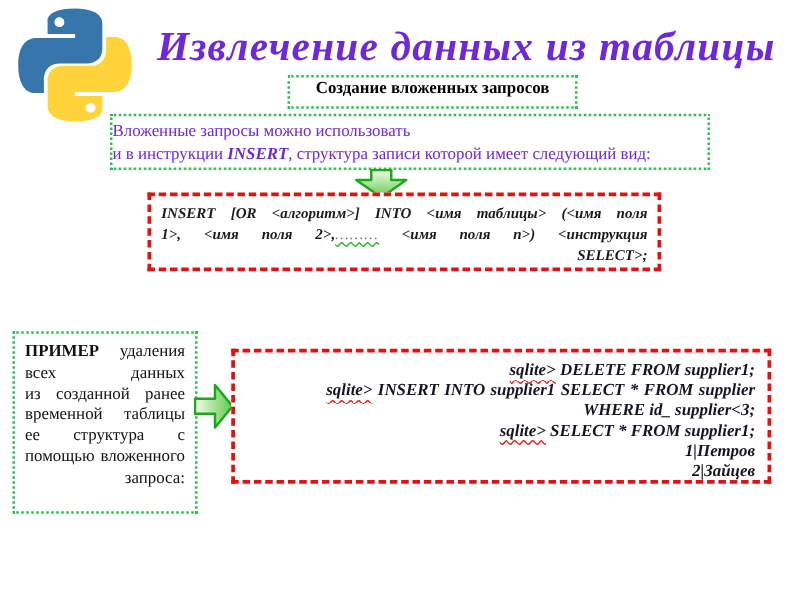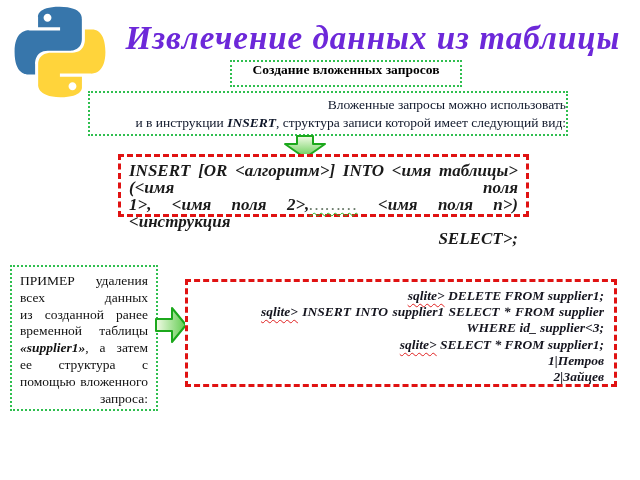--- a/index.html
+++ b/index.html
@@ -18,41 +18,41 @@
   .subtitle-box {
     position: absolute; left: 230px; top: 60px; width: 232px; height: 27px;
     border: 2px dotted #2fbf4f; background: #fff;
     display: flex; justify-content: center;
     font-weight: 700; font-size: 13.5px;
   }
 
   .intro-box {
     position: absolute; left: 88px; top: 91px; width: 480px; height: 45px;
     border: 2px dotted #2fbf4f; background: #fff;
-    text-align: right; font-size: 13.5px; line-height: 17.5px; padding-top: 3px;
-    color: #0f172a;
+    text-align: left; font-size: 13.5px; line-height: 17.5px; padding-top: 3px;
+    color: #6d28d9;
   }
   .kw { font-weight: 700; font-style: italic; }
 
   .arrow-down { position: absolute; left: 283px; top: 135px; }
   .arrow-right { position: absolute; left: 155px; top: 304px; }
 
   .syntax-box {
     position: absolute; left: 118px; top: 154px; width: 411px; height: 63px;
     border: 3px dashed #e01212; background: #fff;
-    padding: 5px 8px; font-style: italic; font-weight: 700; font-size: 17px;
+    padding: 5px 8px; font-style: italic; font-weight: 700; font-size: 12px;
     line-height: 17px; color: #1a1a1a;
   }
 
   .example-box {
     position: absolute; left: 10px; top: 265px; width: 148px; height: 146px;
     border: 2px dotted #2fbf4f; background: #fff;
     padding: 6px 8px; font-size: 13.5px; line-height: 16.8px; color: #111;
   }
-  .ex-b { font-weight: 400; }
+  .ex-b { font-weight: 700; }
   .ex-n { font-weight: 700; font-style: italic; }
 
   .console-box {
     position: absolute; left: 185px; top: 279px; width: 432px; height: 108px;
     border: 3px dashed #e01212; background: #fff;
     padding: 6px 10px 5px 6px; font-style: italic; font-weight: 700;
     font-size: 13.5px; line-height: 16.2px; color: #15151f;
   }
   .ind { text-indent: 30px; }
 
@@ -111,21 +111,20 @@
     <div class="jline">INSERT [OR &lt;алгоритм&gt;] INTO &lt;имя таблицы&gt; (&lt;имя поля</div>
     <div class="jline"><span>1&gt;, &lt;имя поля 2&gt;,</span><span class="dots">………</span> <span>&lt;имя поля n&gt;) &lt;инструкция</span></div>
     <div class="lline">SELECT&gt;;</div>
   </div>
 
   <div class="example-box">
     <div class="jline"><span class="ex-b">ПРИМЕР</span> <span>удаления</span></div>
     <div class="jline">всех данных</div>
     <div class="jline">из созданной ранее</div>
     <div class="jline">временной таблицы</div>
-    <div class="jline"><span class="ex-n">«supplier1»</span><span>, а затем</span></div>
     <div class="jline">ее структура с</div>
     <div class="jline">помощью вложенного</div>
     <div class="lline">запроса:</div>
   </div>
 
   <svg class="arrow-right" width="33" height="43" viewBox="0 0 33 43" aria-hidden="true">
     <defs>
       <linearGradient id="gright" x1="0" y1="0" x2="1" y2="0">
         <stop offset="0" stop-color="#f2fbe6"></stop>
           <stop offset="1" stop-color="#5fcb4e"></stop>

